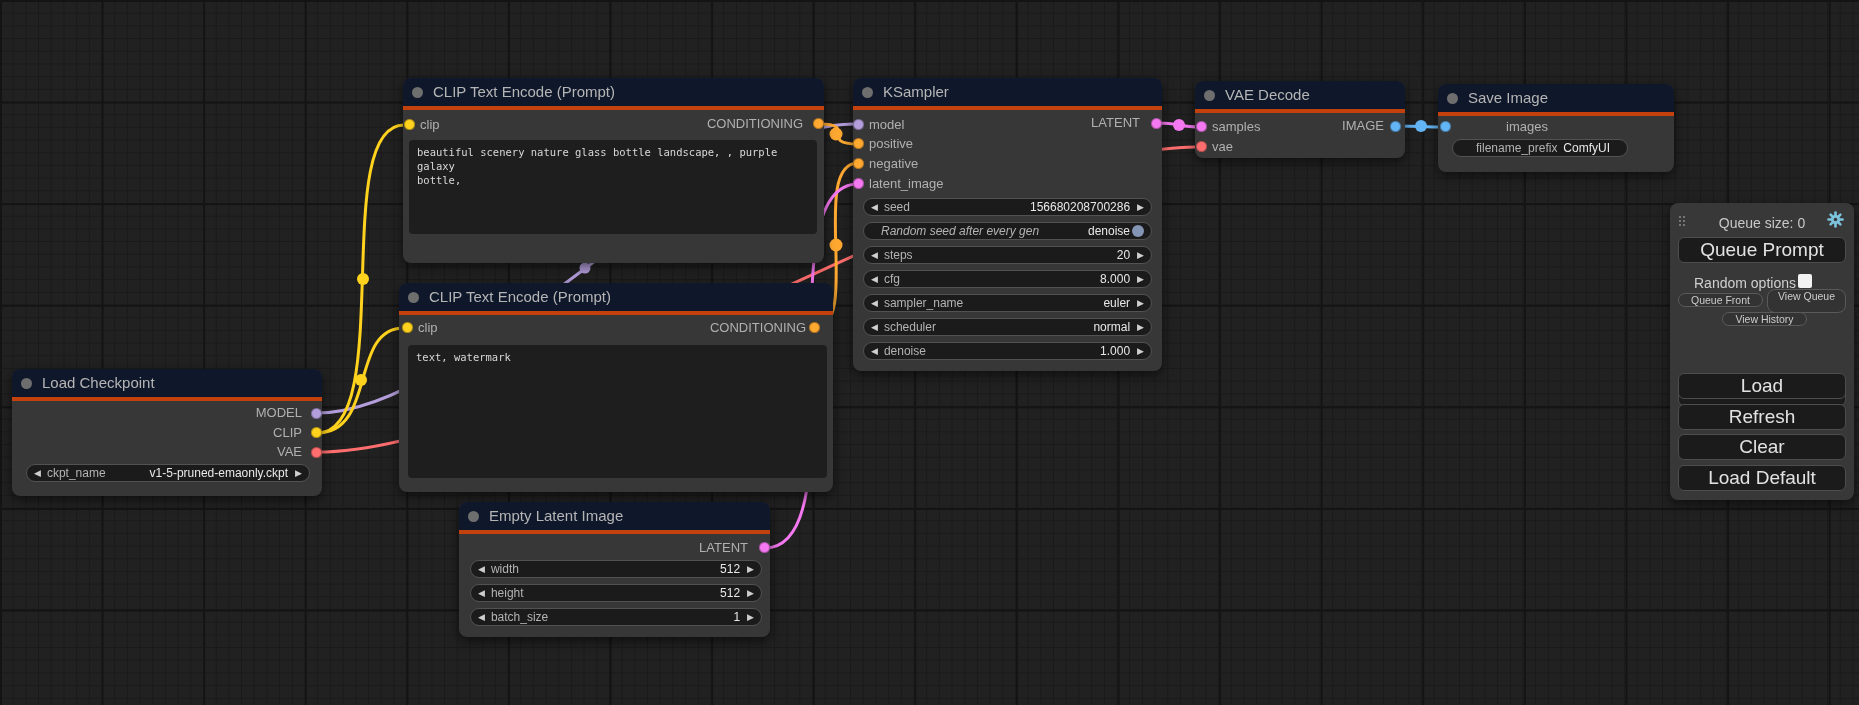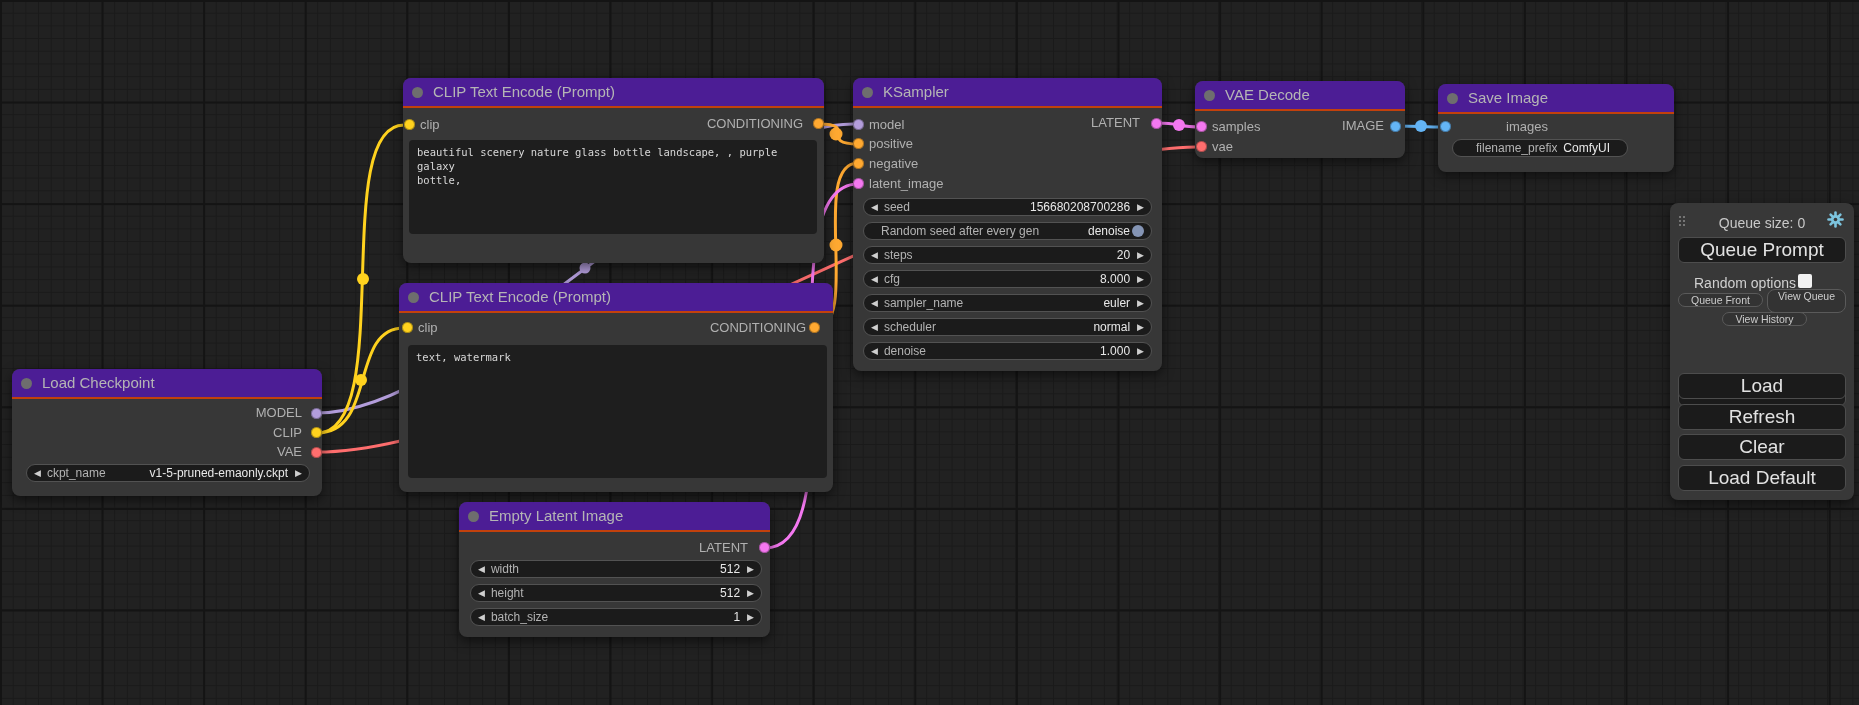--- a/index.html
+++ b/index.html
@@ -13,22 +13,22 @@
       linear-gradient(#1a1a1a 1px, transparent 1px),
       linear-gradient(90deg,#1a1a1a 1px, transparent 1px);
     background-size:101.6px 101.6px,101.6px 101.6px,12.7px 12.7px,12.7px 12.7px;
   }
   #wires{position:absolute;left:0;top:0;width:1859px;height:705px;z-index:1;}
   .node{
     position:absolute;background:#373737;border-radius:8px;z-index:2;
     box-shadow:0 4px 12px rgba(0,0,0,.55);color:#b8b8b8;
   }
   .node-titlebar{
-    position:absolute;left:0;top:0;right:0;height:28px;background:#4c1d95;
-    border-radius:8px 8px 0 0;border-bottom:2px solid #c2410c;
+    position:absolute;left:0;top:0;right:0;height:28px;background:#0f172a;
+    border-radius:8px 8px 0 0;border-bottom:4px solid #c2410c;
   }
   .node-title{
     position:absolute;left:30px;top:0;line-height:28px;font-size:15px;color:#b5b5b5;white-space:nowrap;
   }
   .title-dot{
     position:absolute;left:9px;top:9px;width:11px;height:11px;border-radius:50%;background:#6e6e6e;
   }
   .slot-dot{
     position:absolute;width:11px;height:11px;border-radius:50%;
     box-shadow:inset 0 0 0 1px rgba(0,0,0,.3);
@@ -187,21 +187,21 @@
   <span class="slot-label out-label" style="right:22px;top:37px;">LATENT</span>
   <span class="slot-dot" style="left:298px;top:40px;background:#f478f0;"></span>
 
   <div class="widget" style="left:10px;top:120px;width:289px;">
     <span class="arrow">◀</span>
     <span class="wlabel">seed</span>
     <span class="wvalue">156680208700286</span>
     <span class="arrow">▶</span>
   </div>
   <div class="widget" style="left:10px;top:144px;width:289px;">
-    <span class="wlabel" style="margin-left:10px;">Random seed after every gen</span>
+    <span class="wlabel" style="margin-left:10px;font-style:italic;">Random seed after every gen</span>
     <span class="wvalue noarrow">denoise</span>
     <span class="toggle-circle"></span>
   </div>
   <div class="widget" style="left:10px;top:168px;width:289px;">
     <span class="arrow">◀</span>
     <span class="wlabel">steps</span>
     <span class="wvalue">20</span>
     <span class="arrow">▶</span>
   </div>
   <div class="widget" style="left:10px;top:192px;width:289px;">

